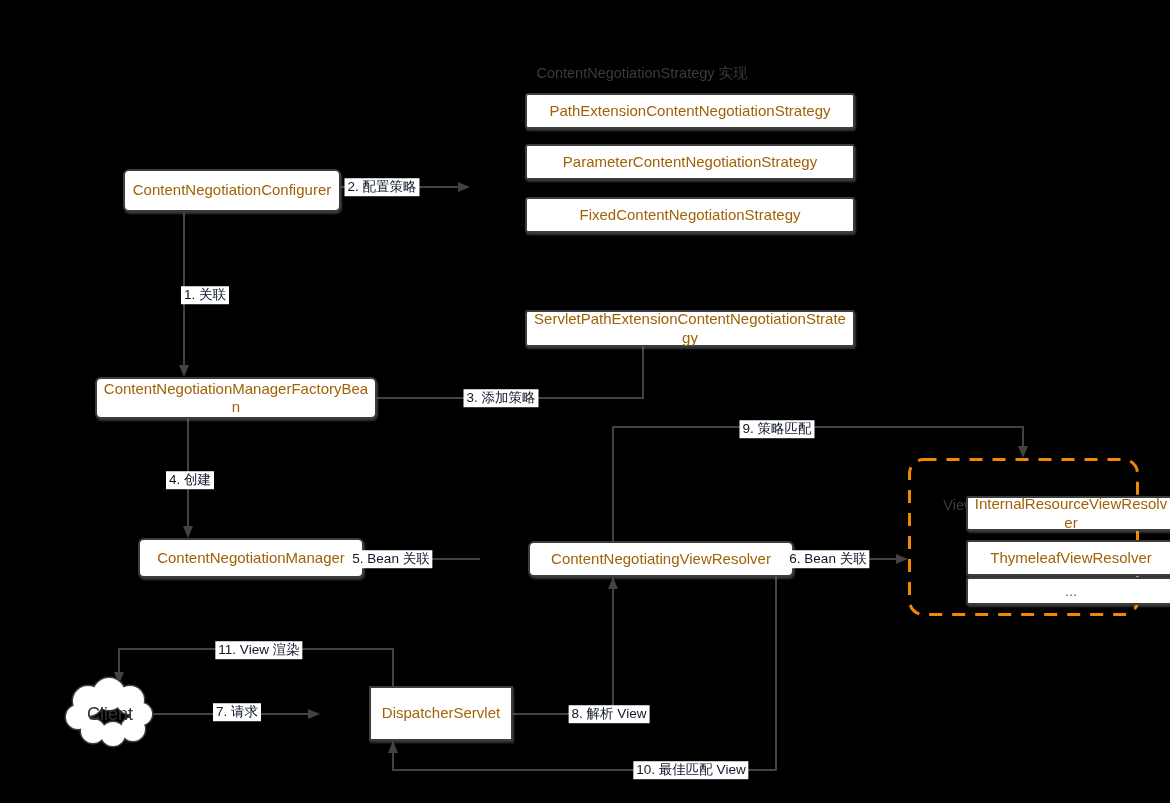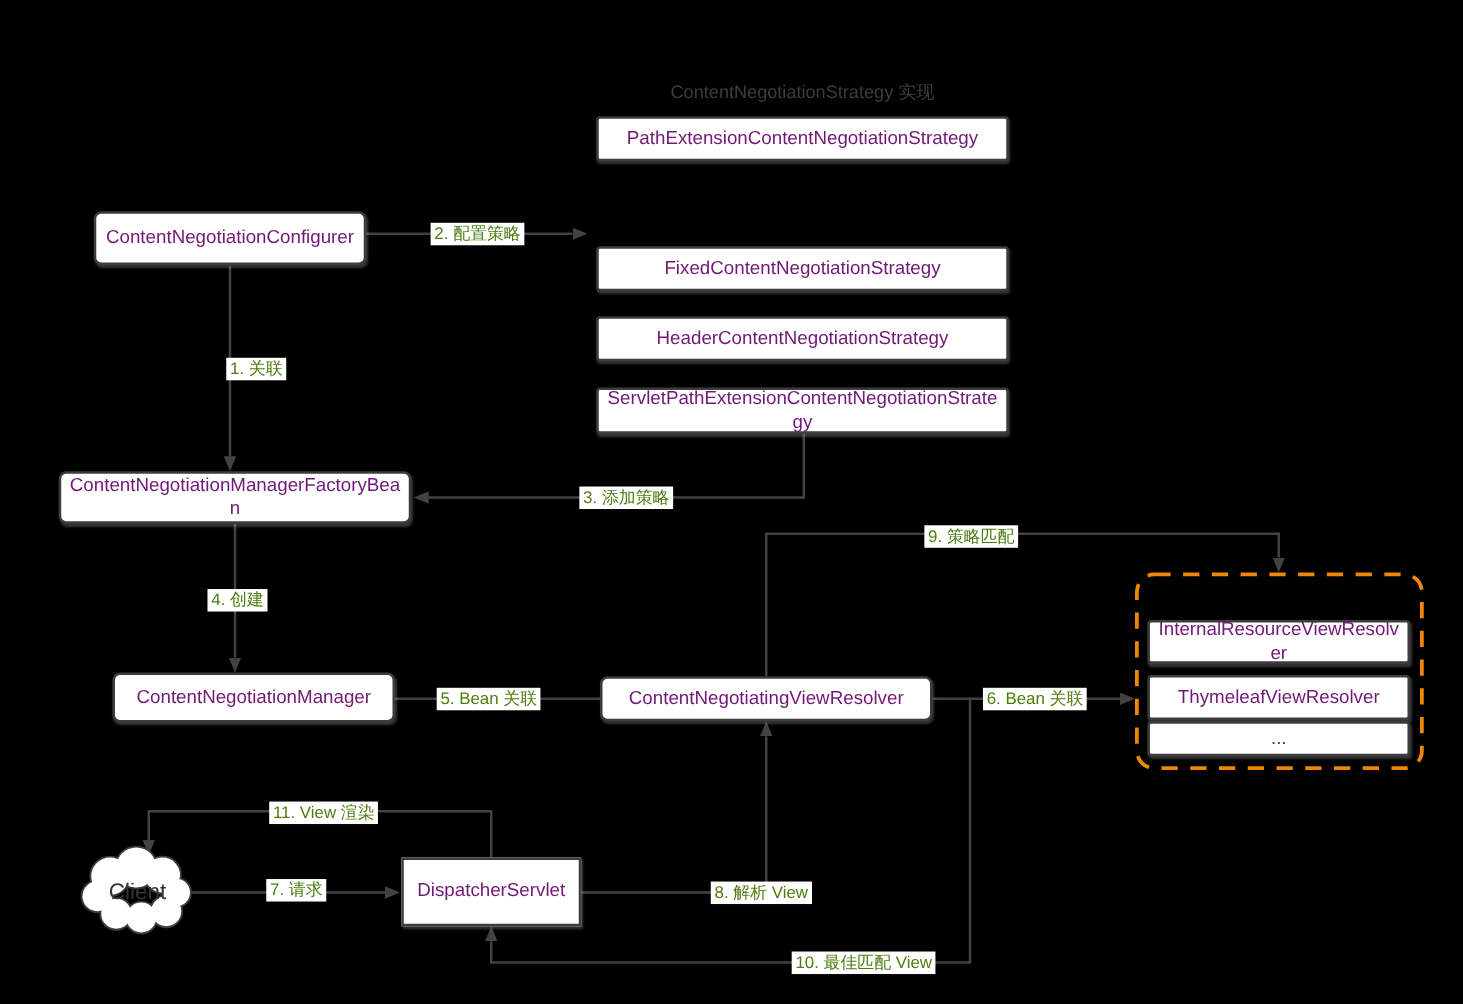--- a/index.html
+++ b/index.html
@@ -1,26 +1,26 @@
 <!DOCTYPE html>
 <html><head>
 <meta charset="utf-8">
 <style>
   html,body{margin:0;padding:0;background:#000;}
   #stage{position:relative;width:1170px;height:803px;background:#000;overflow:hidden;
          font-family:"Liberation Sans", sans-serif;}
   #edges{position:absolute;left:0;top:0;width:1170px;height:803px;}
   .box{position:absolute;box-sizing:border-box;background:#fff;border:2px solid #3d3d3d;
-       color:#701a75;display:flex;align-items:center;justify-content:center;text-align:center;
+       color:#a16207;display:flex;align-items:center;justify-content:center;text-align:center;
        font-size:15px;line-height:1.22;word-break:break-all;padding:2px 5px;border-radius:6px;
-       box-shadow:1px 2px 2px rgba(190,190,190,0.28);}
+       box-shadow:1px 2px 2px rgba(190,190,190,0.28);margin-left:48px;}
   .r3{border-radius:3px;}
   .sq{border-radius:0;}
   .oneline{white-space:nowrap;word-break:normal;}
-  .edge-label{position:absolute;transform:translate(-50%,-50%);background:#fff;color:#4d7c0f;
+  .edge-label{position:absolute;transform:translate(-50%,-50%);background:#fff;color:#0f172a;
        font-size:13.5px;line-height:1.3;padding:0 3px;white-space:nowrap;}
   .group-title{position:absolute;transform:translateX(-50%);color:#3c3c3c;font-size:14.5px;
        white-space:nowrap;}
   .cloud-label{position:absolute;color:#333;font-size:18px;transform:translate(-50%,-50%);}
 </style>
 </head>
 <body>
 
 <div id="stage">
 
@@ -67,22 +67,22 @@
         <circle cx="93" cy="731" r="12"></circle>
           <circle cx="78" cy="717" r="12"></circle>
       </g>
     </g>
   </svg>
 
   <div class="group-title" style="left:642px;top:64px;">ContentNegotiationStrategy 实现</div>
   <div class="group-title" style="left:1023px;top:496px;text-align:center;">ViewResolver Bean 列表</div>
 
   <div class="box r3 oneline" style="left:477px;top:93px;width:330px;height:36px;">PathExtensionContentNegotiationStrategy</div>
+  <div class="box r3 oneline" style="left:477px;top:144px;width:330px;height:36px;">ParameterContentNegotiationStrategy</div>
   <div class="box r3 oneline" style="left:477px;top:197px;width:330px;height:36px;">FixedContentNegotiationStrategy</div>
-  <div class="box r3 oneline" style="left:477px;top:253px;width:330px;height:36px;">HeaderContentNegotiationStrategy</div>
   <div class="box r3" style="left:477px;top:310px;width:330px;height:37px;">ServletPathExtensionContentNegotiationStrategy</div>
 
   <div class="box" style="left:75px;top:169px;width:218px;height:43px;">ContentNegotiationConfigurer</div>
   <div class="box" style="left:47px;top:377px;width:282px;height:42px;">ContentNegotiationManagerFactoryBean</div>
   <div class="box" style="left:90px;top:538px;width:226px;height:40px;">ContentNegotiationManager</div>
   <div class="box oneline" style="left:480px;top:541px;width:266px;height:36px;">ContentNegotiatingViewResolver</div>
   <div class="box sq oneline" style="left:321px;top:686px;width:144px;height:55px;">DispatcherServlet</div>
 
   <div class="cloud-label" style="left:110px;top:714px;">Client</div>
 

